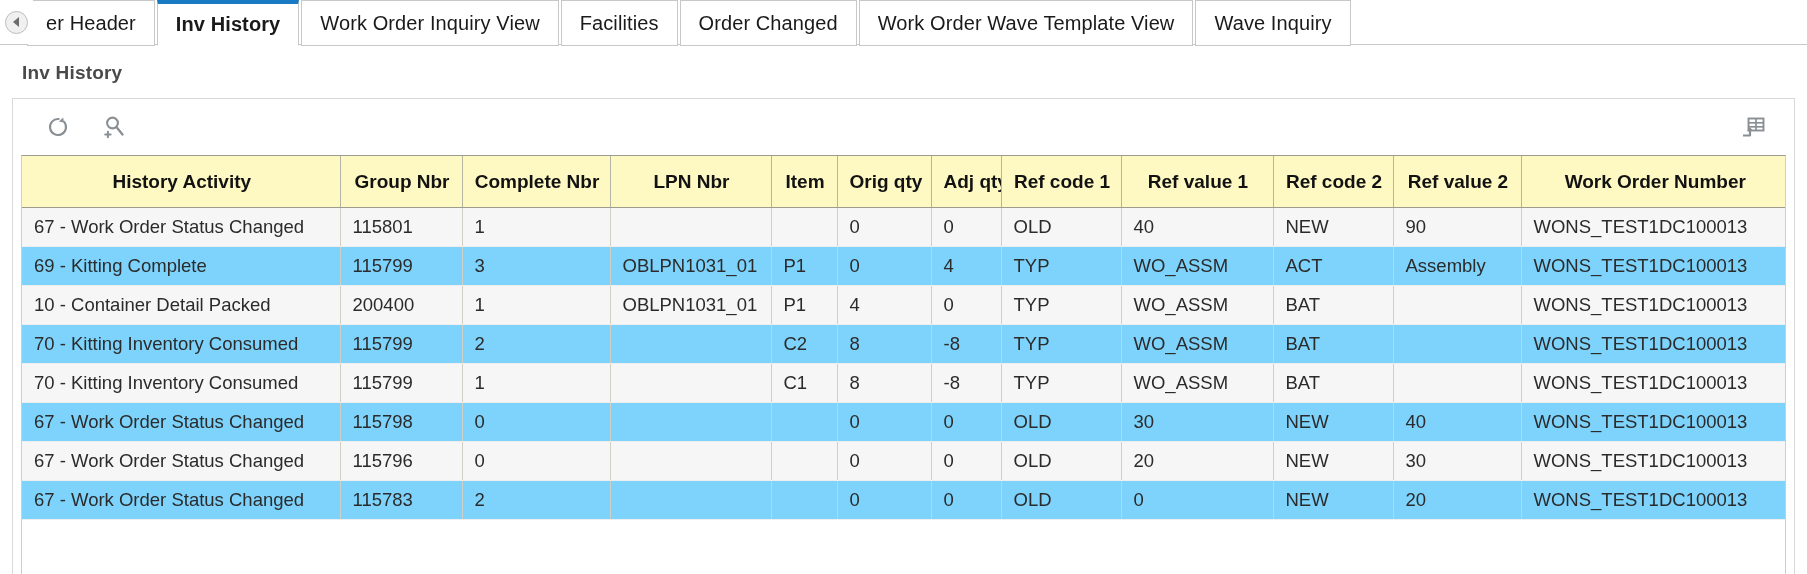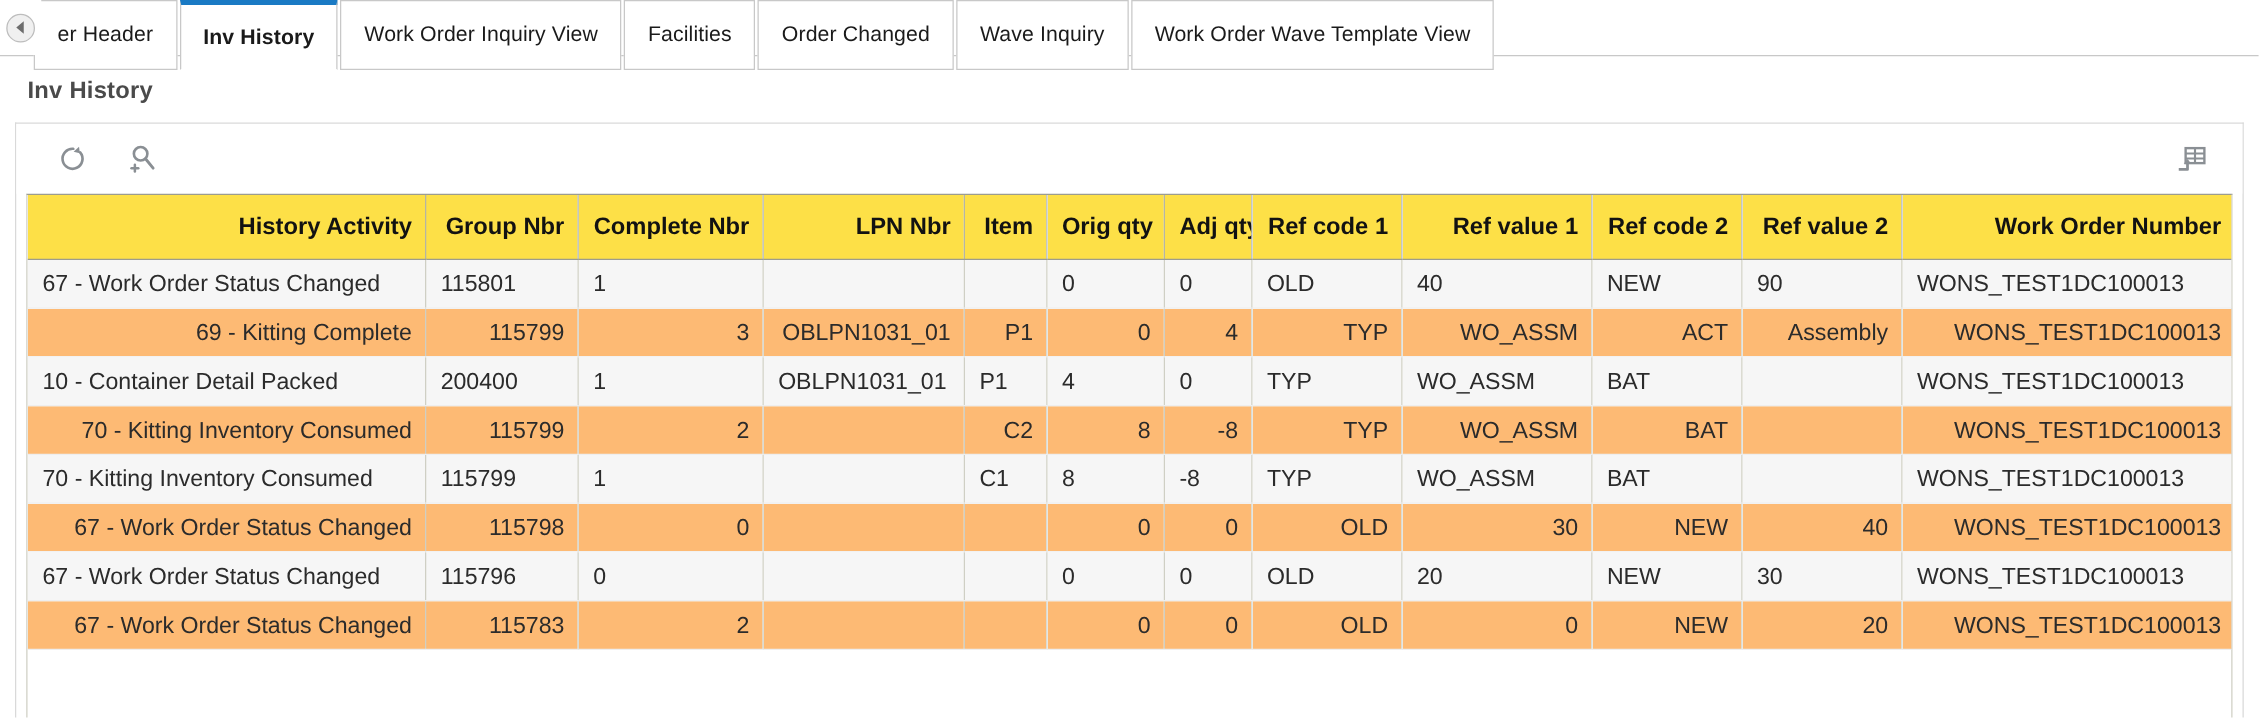--- a/index.html
+++ b/index.html
@@ -51,25 +51,25 @@
   .scroll-circle .tri {
     width: 0; height: 0;
     border-top: 5px solid transparent;
     border-bottom: 5px solid transparent;
     border-right: 6px solid #6d6d6d;
     margin-right: 1px;
   }
   .tab {
     flex: 0 0 auto;
     box-sizing: border-box;
-    height: 56px;
+    height: 46px;
     padding: 0 18px;
     display: flex;
     align-items: center;
-    font-size: 17px;
+    font-size: 20px;
     color: #1a1a1a;
     background: #ffffff;
     border: 1px solid #c8c8c8;
     border-bottom: 1px solid #c8c8c8;
     margin-right: 2px;
     letter-spacing: .1px;
   }
   .tab.first {
     margin-left: -6px;
   }
@@ -133,26 +133,26 @@
     height: 422px;
     box-sizing: border-box;
   }
   table.grid {
     border-collapse: collapse;
     table-layout: fixed;
     width: 1765px;
     font-size: 18.5px;
   }
   table.grid th {
-    text-align: right;
+    text-align: center;
     font-weight: bold;
     color: #121212;
     font-size: 19px;
     padding: 9px 10px 9px 12px;
-    background: #fde047;
+    background: #fef9c3;
     border-right: 1px solid #b5b5a4;
     border-bottom: 1px solid #9c9c8e;
     white-space: nowrap;
     overflow: hidden;
     vertical-align: middle;
     height: 33px;
   }
   table.grid th:last-child { border-right: none; }
   table.grid td {
     padding: 8px 10px 8px 12px;
@@ -160,21 +160,21 @@
     border-bottom: 1px solid #eeeeee;
     color: #2b2b2b;
     white-space: nowrap;
     overflow: hidden;
     vertical-align: middle;
     height: 22px;
     line-height: 22px;
   }
   table.grid td:last-child { border-right: none; }
   table.grid tbody tr.odd td { background: #f6f6f6; }
-  table.grid tbody tr.even td { background: #fdba74; text-align: right; }
+  table.grid tbody tr.even td { background: #7dd3fc; }
 </style>
 </head>
 <body>
 
 <div class="tabstrip">
   <div class="scroll-btn">
     <span class="scroll-circle">
       <span class="tri"></span>
     </span>
   </div>
@@ -188,24 +188,24 @@
       <div class="tab">
         <span>Work Order Inquiry View</span>
       </div>
       <div class="tab">
         <span>Facilities</span>
       </div>
       <div class="tab">
         <span>Order Changed</span>
       </div>
       <div class="tab">
+        <span>Work Order Wave Template View</span>
+      </div>
+      <div class="tab">
         <span>Wave Inquiry</span>
-      </div>
-      <div class="tab">
-        <span>Work Order Wave Template View</span>
       </div>
     </div>
 </div>
 
 <div class="page-title">Inv History</div>
 
 <div class="panel">
 
   <div class="panel-toolbar">
 

